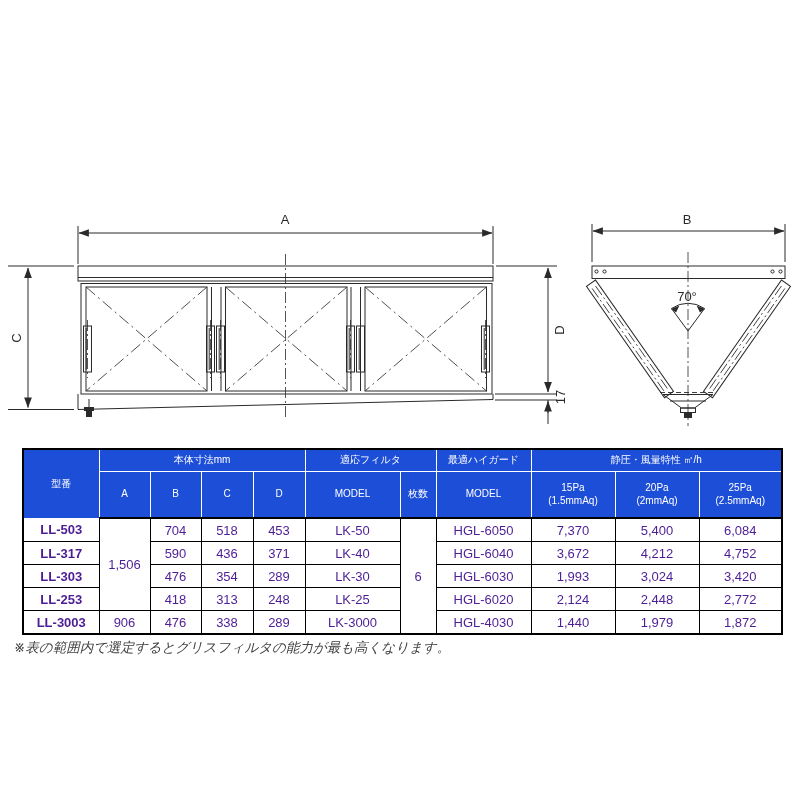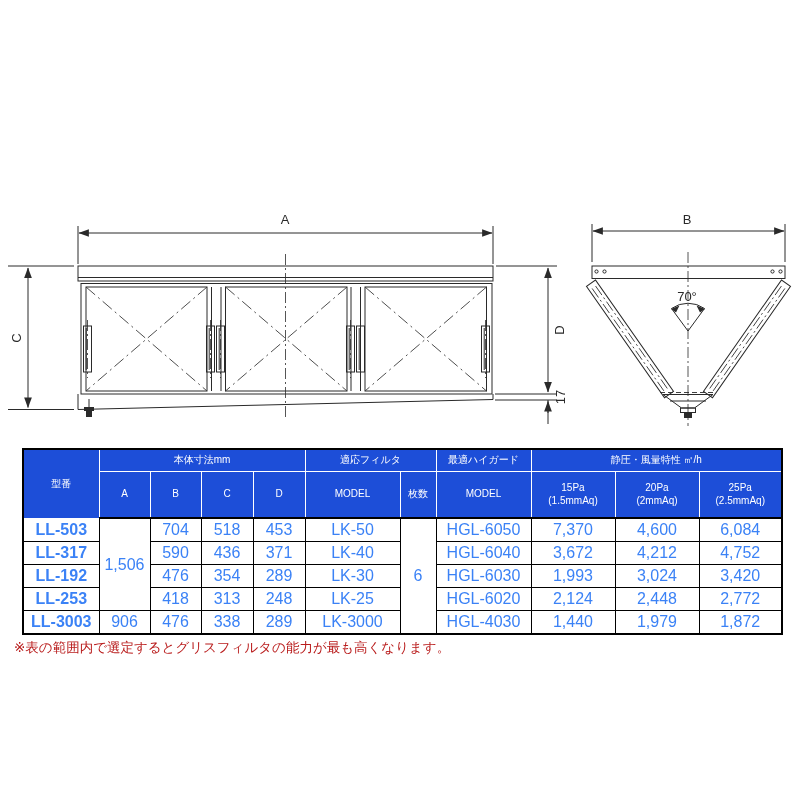--- a/index.html
+++ b/index.html
@@ -16,27 +16,27 @@
   table.spec{position:absolute;left:22px;top:448px;border-collapse:collapse;table-layout:fixed;
              border:2px solid #000;}
   table.spec th,table.spec td{padding:0;overflow:hidden;}
   table.spec th{background:#1d4ed8;color:#fff;font-weight:normal;font-size:10px;
                 border:1px solid #fff;text-align:center;line-height:1.25;}
   tr.ghead th{height:21px;}
   tr.shead th{height:45px;border-bottom:2px solid #000;}
   th.bl{border-left:1px solid #000;}
   th.br{border-right:1px solid #000;}
   th.bb2{border-bottom:2px solid #000;}
-  table.spec td{border:1px solid #000;height:22px;text-align:center;font-size:16px;
-                background:#fff;color:#3b82f6;}
+  table.spec td{border:1px solid #000;height:22px;text-align:center;font-size:13px;
+                background:#fff;color:#4c1d95;}
   td.lab{background:#e9e9e9;font-weight:bold;text-align:left;padding-left:7px;font-size:13px;}
   .c-model{width:76px;} .c-a{width:51px;} .c-b{width:51px;} .c-c{width:52px;} .c-d{width:52px;}
   .c-fmod{width:95px;} .c-qty{width:36px;} .c-hmod{width:95px;}
   .c-p15{width:84px;} .c-p20{width:84px;} .c-p25{width:83px;}
-  .footnote{position:absolute;left:14px;top:639px;font-size:13.5px;color:#b91c1c;}
+  .footnote{position:absolute;left:14px;top:639px;font-size:13.5px;color:#404040;font-style:italic;}
 </style>
 </head>
 <body>
 
 <div class="page">
 
   <svg width="800" height="250" viewBox="0 196 800 250">
     <defs>
       <marker id="arw" viewBox="0 0 10 8" markerWidth="11" markerHeight="9" refX="9.5" refY="4" orient="auto-start-reverse">
         <path d="M0.5,0.5 L10,4 L0.5,7.5 z" fill="#2a2a2a"></path>
@@ -225,36 +225,36 @@
     <tr>
       <td class="lab">LL-503</td>
       <td rowspan="4">1,506</td>
       <td>704</td>
       <td>518</td>
       <td>453</td>
       <td>LK-50</td>
       <td rowspan="5">6</td>
       <td>HGL-6050</td>
       <td>7,370</td>
-      <td>4,600</td>
+      <td>5,400</td>
       <td>6,084</td>
     </tr>
     <tr>
       <td class="lab">LL-317</td>
       <td>590</td>
       <td>436</td>
       <td>371</td>
       <td>LK-40</td>
       <td>HGL-6040</td>
       <td>3,672</td>
       <td>4,212</td>
       <td>4,752</td>
     </tr>
     <tr>
-      <td class="lab">LL-192</td>
+      <td class="lab">LL-303</td>
       <td>476</td>
       <td>354</td>
       <td>289</td>
       <td>LK-30</td>
       <td>HGL-6030</td>
       <td>1,993</td>
       <td>3,024</td>
       <td>3,420</td>
     </tr>
     <tr>

